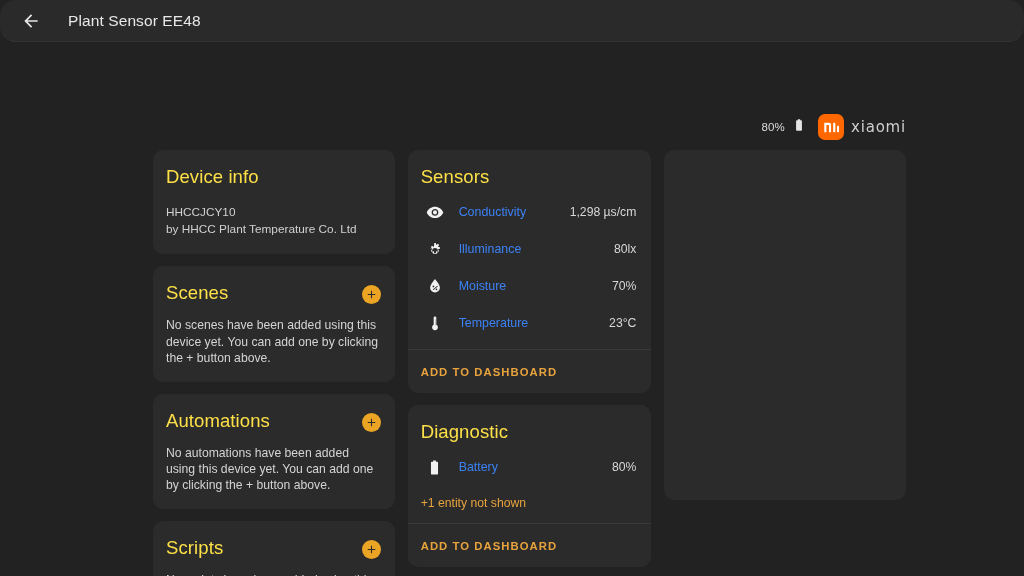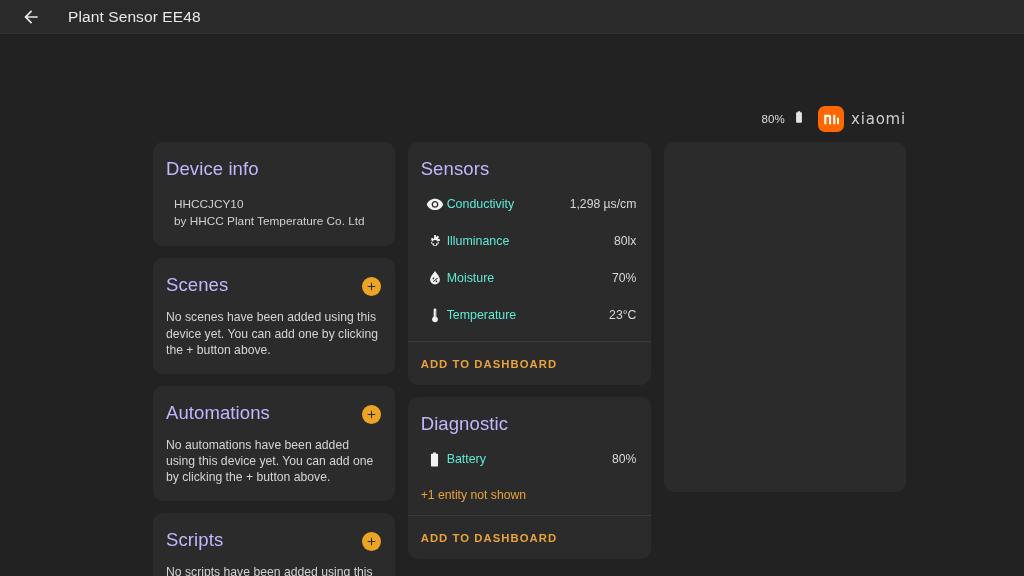--- a/index.html
+++ b/index.html
@@ -12,26 +12,27 @@
 
   body {
     background: #222222;
     font-family: "Liberation Sans", sans-serif;
     color: #e1e1e1;
     -webkit-font-smoothing: antialiased;
   }
 
   
   .toolbar {
-    height: 34px;
+    height: 42px;
     display: flex;
     align-items: center;
     padding: 0 14px;
     background: #2a2a2a;
     border-bottom: 1px solid #343434;
+    border-radius: 16px;
   }
   .back-btn {
     width: 34px;
     height: 34px;
     display: flex;
     align-items: center;
     justify-content: center;
     border-radius: 50%;
     cursor: pointer;
     flex: none;
@@ -102,21 +103,21 @@
   .card {
     background: #2b2b2b;
     border-radius: 10px;
     overflow: hidden;
   }
   .card-pad { padding: 16px 14px 16px 13px; }
 
   .card-title {
     font-size: 18.5px;
     font-weight: 400;
-    color: #c4b5fd;
+    color: #fde047;
     letter-spacing: .1px;
     line-height: 1.15;
   }
   .card-title-row {
     display: flex;
     align-items: flex-start;
     justify-content: space-between;
   }
 
   .plus-btn {
@@ -133,42 +134,43 @@
   }
   .plus-btn svg { display: block; }
 
   .body-text {
     font-size: 12.2px;
     line-height: 1.32;
     color: #d4d4d4;
     margin-top: 13px;
   }
   .dev-line { font-size: 11.8px; line-height: 1.45; color: #d0d0d0; }
-  .dev-block { margin-top: 17px; margin-left: 8px; }
+  .dev-block { margin-top: 17px; }
 
   
   .rows { margin-top: 6px; }
   .erow {
     display: flex;
     align-items: center;
     height: 37px;
     padding: 0 1px 0 2px;
     cursor: pointer;
   }
   .erow .ico {
     width: 24px;
     flex: none;
     display: flex;
     align-items: center;
     justify-content: center;
   }
   .erow .ico svg { display: block; }
   .erow .nm {
     font-size: 12.4px;
-    color: #5eead4;
+    color: #3b82f6;
+    margin-left: 12px;
     flex: 1 1 auto;
     white-space: nowrap;
     overflow: hidden;
     text-overflow: ellipsis;
   }
   .erow .val {
     font-size: 12.2px;
     color: #d8d8d8;
     text-align: right;
     white-space: nowrap;

